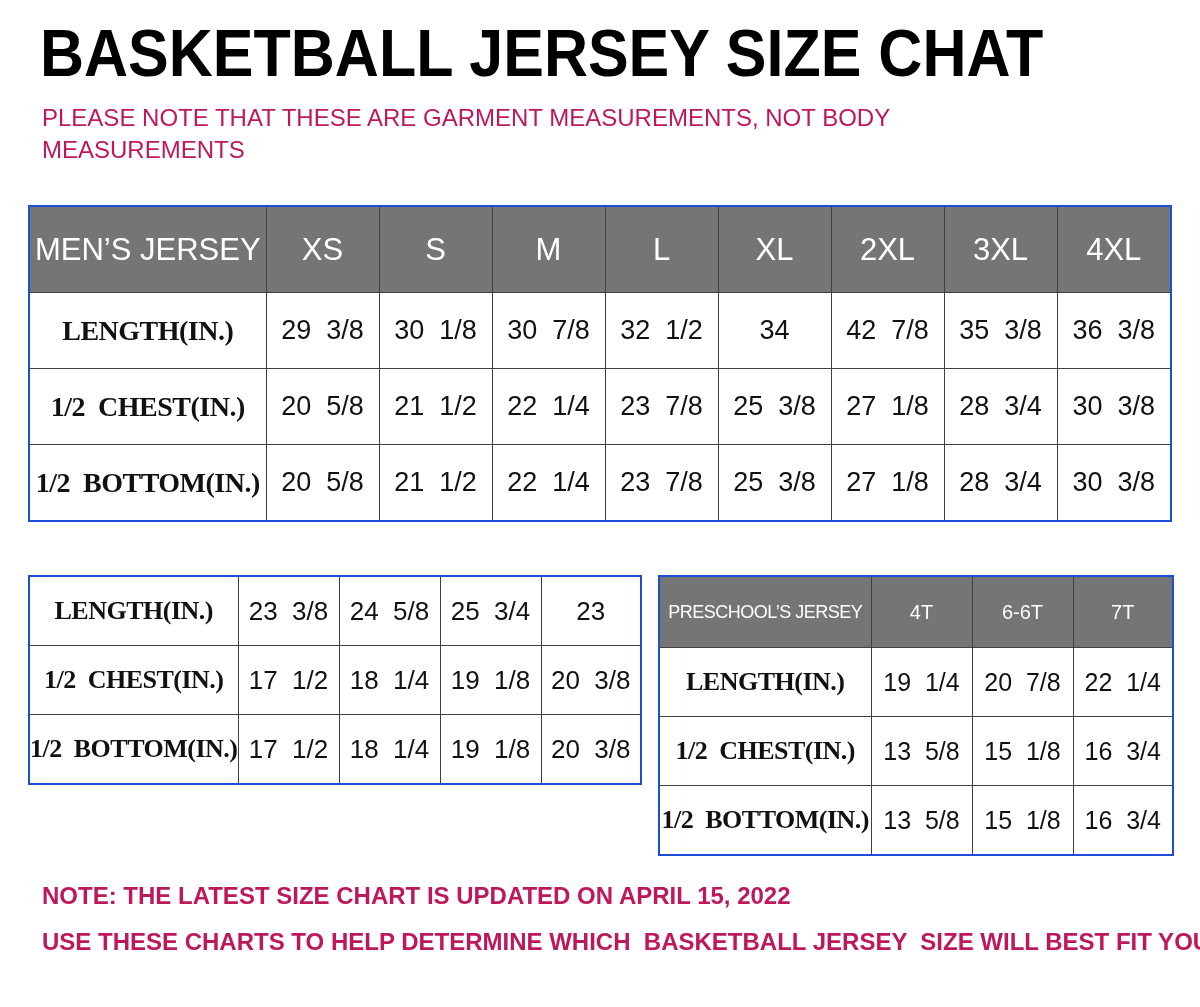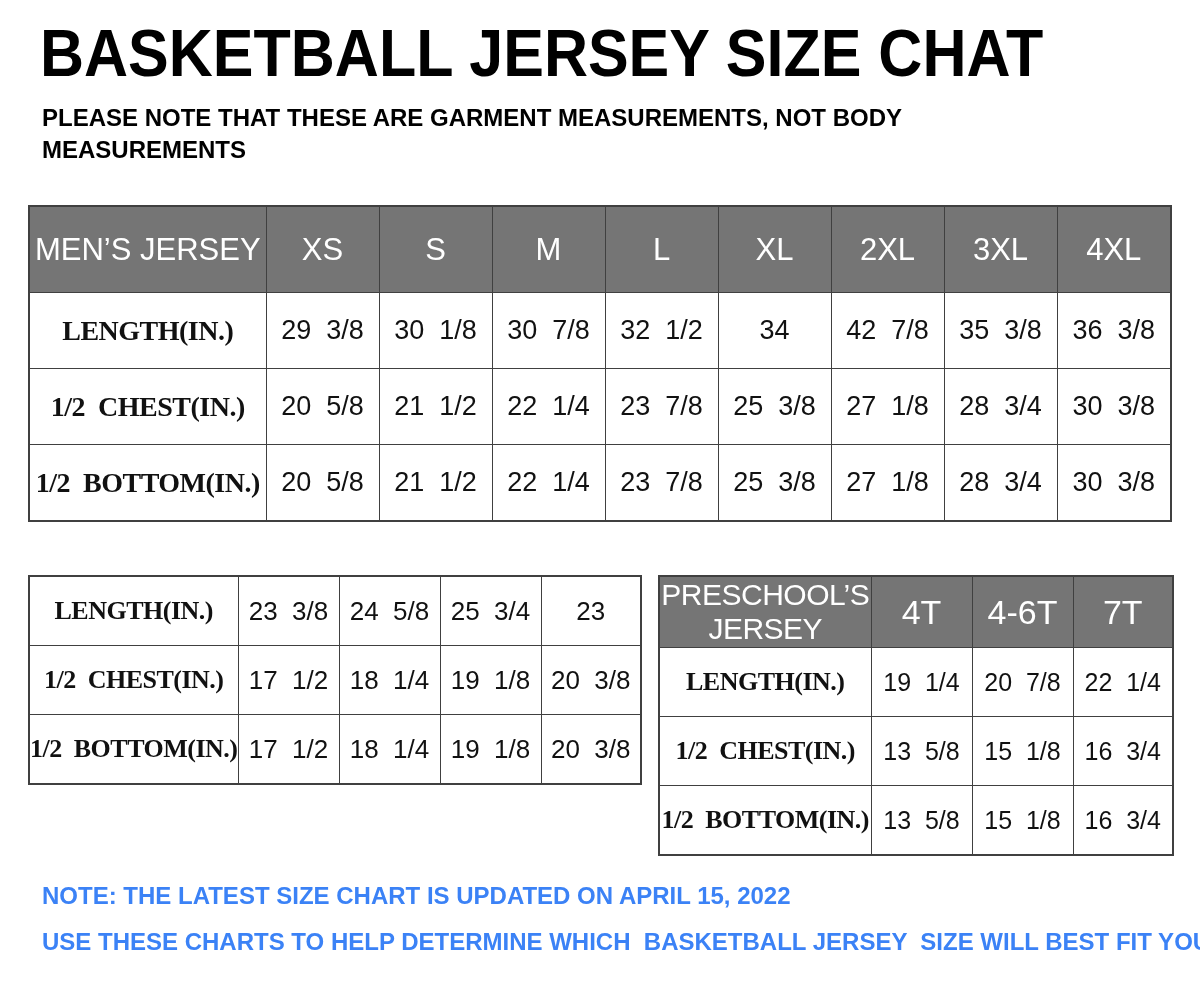--- a/index.html
+++ b/index.html
@@ -8,25 +8,25 @@
     font-family:"Liberation Sans","DejaVu Sans",sans-serif;color:#111;
     overflow:hidden;
   }
   .page-title{
     position:absolute;left:40px;top:16px;width:1130px;
     font-size:61px;font-weight:700;letter-spacing:0px;color:#000;
     transform:scaleY(1.08);transform-origin:top left;white-space:nowrap;
   }
   .subtitle{
     position:absolute;left:42px;top:102px;width:920px;
-    color:#000000;font-size:24px;font-weight:700;line-height:1.32;
+    color:#be185d;font-size:24px;font-weight:400;line-height:1.32;
   }
   .tbl{
     position:absolute;border-collapse:collapse;table-layout:fixed;background:#fff;
-    border:2px solid #404040;
+    border:2px solid #1d4ed8;
   }
   .tbl th,.tbl td{
     border:1px solid #404040;text-align:center;vertical-align:middle;padding:0;
     overflow:hidden;
   }
   .tbl th{background:#757575;color:#fff;font-weight:400;}
   .name-cell{text-align:center;}
   .lbl{font-weight:700;white-space:pre;letter-spacing:-0.5px;font-family:Liberation Serif, serif;}
   .val{white-space:pre;}
 
@@ -37,27 +37,27 @@
   .mens .lbl{font-size:28px;}
 
   
   .boys{left:28px;top:575px;width:612px;}
   .boys th{height:70px;font-size:29px;}
   .boys td{height:68px;font-size:26px;}
   .boys .lbl{font-size:26px;}
 
   
   .pre{left:658px;top:575px;width:514px;}
-  .pre th{height:70px;font-size:34px;}
-  .pre th.name-cell{font-size:30px;letter-spacing:-0.5px;margin-top:16px;}
+  .pre th{height:70px;font-size:20px;}
+  .pre th.name-cell{font-size:18px;letter-spacing:-0.5px;margin-top:16px;}
   .pre td{height:68px;font-size:25px;}
   .pre .lbl{font-size:26px;}
 
   .note{
-    position:absolute;left:42px;color:#3b82f6;font-size:24px;font-weight:700;
+    position:absolute;left:42px;color:#be185d;font-size:24px;font-weight:700;
     white-space:pre;
   }
   .note1{top:882px;}
   .note2{top:928px;}
 </style>
 </head>
 <body>
 
 <div class="page-title">BASKETBALL JERSEY SIZE CHAT</div>
 <div class="subtitle">PLEASE NOTE THAT THESE ARE GARMENT MEASUREMENTS, NOT BODY MEASUREMENTS</div>
@@ -159,21 +159,21 @@
   <colgroup>
     <col style="width:212px">
     <col style="width:101px">
       <col style="width:101px">
       <col style="width:100px">
   </colgroup>
   <tbody>
   <tr>
     <th class="name-cell">PRESCHOOL’S JERSEY</th>
     <th>4T</th>
-    <th>4-6T</th>
+    <th>6-6T</th>
     <th>7T</th>
   </tr>
   <tr>
     <td class="lbl">LENGTH(IN.)</td>
     <td class="val">19  1/4</td>
     <td class="val">20  7/8</td>
     <td class="val">22  1/4</td>
   </tr>
   <tr>
     <td class="lbl">1/2  CHEST(IN.)</td>

